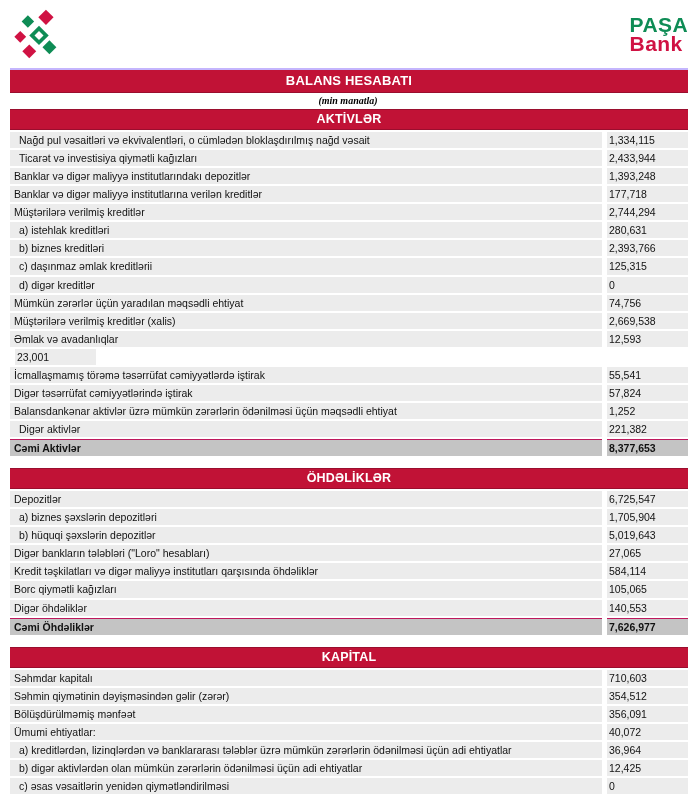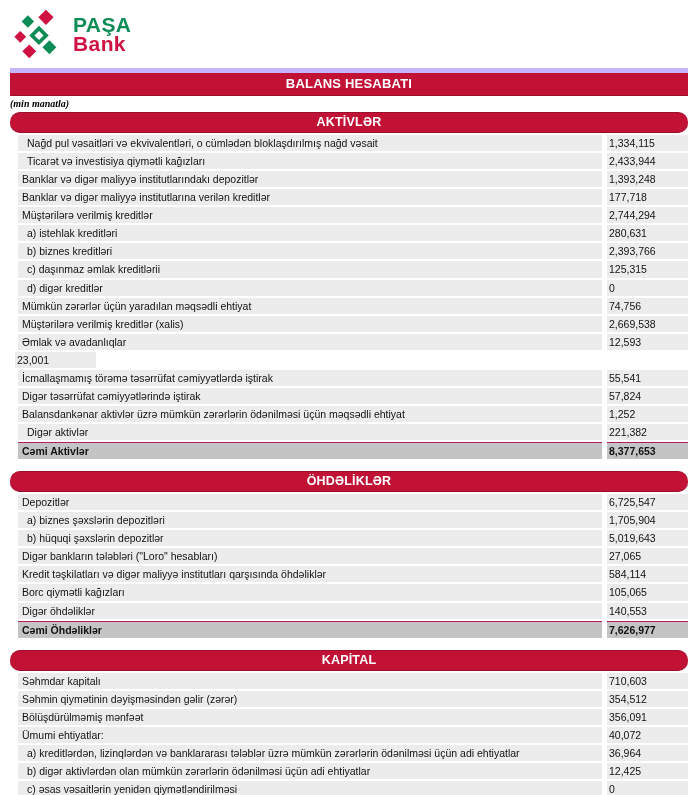--- a/index.html
+++ b/index.html
@@ -14,51 +14,51 @@
   *{box-sizing:border-box;}
   html,body{margin:0;padding:0;}
   body{
     width:694px;height:795px;background:#ffffff;
     font-family:"Liberation Sans","DejaVu Sans",sans-serif;
     color:#111;overflow:hidden;
   }
   .page{padding:7px 6px 0 10px;}
 
   
-  .logo-row{display:flex;align-items:center;margin:2px 0 9px 4px;height:50px;}
+  .logo-row{display:flex;align-items:center;margin:2px 0 9px 4px;height:50px;justify-content:space-between;}
   .logo-mark{width:50px;height:50px;flex:0 0 auto;}
   .wordmark{margin-left:9px;line-height:0.92;font-weight:bold;font-size:21px;letter-spacing:0.4px;}
   .wordmark .w1{color:var(--brand-green);}
   .wordmark .w2{color:var(--brand-red);}
 
   
   .title-bar{
     background:var(--accent);color:#fff;text-align:center;
     font-weight:bold;font-size:13px;letter-spacing:0.2px;
     padding:3px 0 4px 0;
-    border-top:5px solid #c4b5fd;border-bottom:1px solid var(--accent-dark);
+    border-top:2px solid #c4b5fd;border-bottom:1px solid var(--accent-dark);
   }
   .unit-note{
-    text-align:left;font-family:"Liberation Serif","DejaVu Serif",serif;
+    text-align:center;font-family:"Liberation Serif","DejaVu Serif",serif;
     font-style:italic;font-weight:bold;font-size:10px;
     padding:2px 2px 3px 0;color:#000;
   }
   .section-bar{
     background:var(--accent);color:#fff;text-align:center;
     font-weight:bold;font-size:12.5px;letter-spacing:0.2px;
     padding:2px 0 3px 0;margin-bottom:2px;
-    border-top:1px solid var(--accent-dark);border-bottom:1px solid var(--accent-dark);border-radius:10px;
+    border-top:1px solid var(--accent-dark);border-bottom:1px solid var(--accent-dark);
   }
   section{margin-bottom:12px;}
 
   
   .row{display:flex;margin-bottom:2px;font-size:10.5px;line-height:1.15;}
   .cell-label{
     flex:1;background:var(--row-bg);padding:2px 4px 2px 4px;
-    white-space:nowrap;overflow:hidden;margin-left:8px;
+    white-space:nowrap;overflow:hidden;
   }
   .cell-label.indent{padding-left:9px;}
   .col-gap{width:5px;background:#fff;flex:0 0 auto;}
   .cell-value{
     width:81px;flex:0 0 auto;background:var(--row-bg);
     text-align:left;padding:2px 2px;
   }
   .row.total .cell-label,.row.total .cell-value{
     background:var(--total-bg);font-weight:bold;
     border-top:1px solid #be185d;

